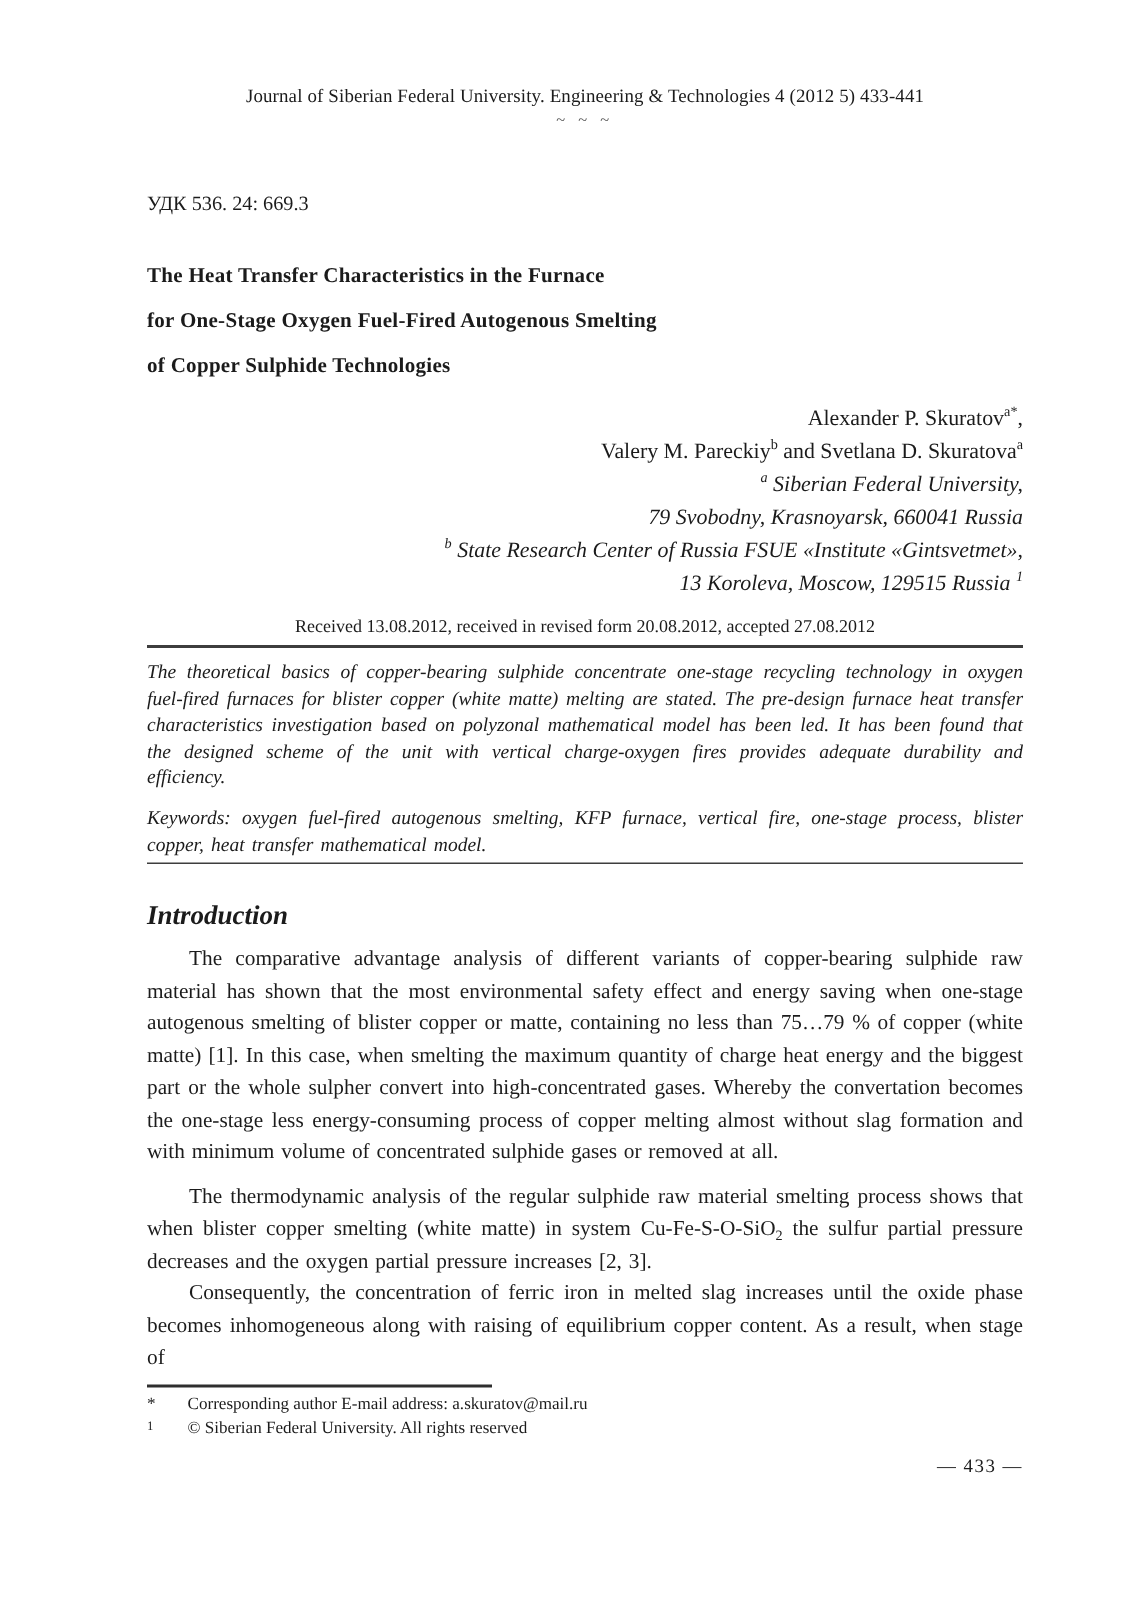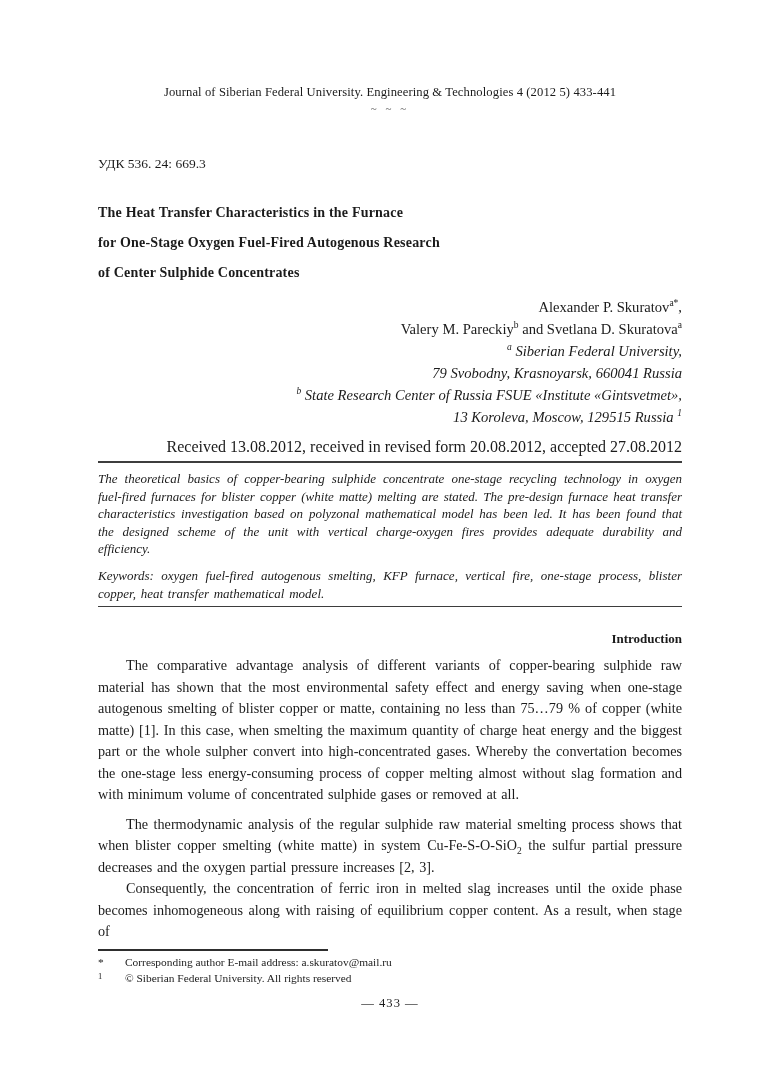--- a/index.html
+++ b/index.html
@@ -11,21 +11,21 @@
     font-family: "Liberation Serif", "DejaVu Serif", serif;
     color: #1b1b1b;
     overflow: hidden;
     box-sizing: border-box;
   }
   .content {
     margin-left: 98px;
     margin-right: 78px; 
   }
   .journal-line {
-    padding-top: 85px;
+    padding-top: 57px;
     text-align: center;
     font-size: 12.6px;
     letter-spacing: 0.1px;
   }
   .ornament {
     text-align: center;
     font-size: 11px;
     color: #555;
     letter-spacing: 3px;
     margin-top: 2px;
@@ -46,22 +46,22 @@
     text-align: right;
     font-size: 14.6px;
     line-height: 22px;
   }
   .author-line { font-weight: normal; }
   .affil-line { font-style: italic; }
   sup.sp { font-size: 9.5px; vertical-align: super; line-height: 0; }
   sub.sb { font-size: 9.5px; vertical-align: sub; line-height: 0; }
   .received-line {
     margin-top: 10px;
-    text-align: right;
-    font-size: 16px;
+    text-align: center;
+    font-size: 12px;
   }
   .rule-1 {
     border: none;
     border-top: 2px solid #3d3d3d;
     margin: 5px 0 0 0;
   }
   .rule-2 {
     border: none;
     border-top: 1px solid #3d3d3d;
     margin: 4px 0 0 0;
@@ -77,23 +77,24 @@
   .keywords {
     margin-top: 9px;
     font-style: italic;
     font-size: 13px;
     line-height: 17.6px;
     text-align: justify;
     word-spacing: 1.5px;
   }
   .section-heading {
     margin-top: 24px;
-    text-align: right;
+    text-align: left;
     font-weight: bold;
-    font-size: 13px;
+    font-size: 18px;
+    font-style: italic;
   }
   .section-heading.exp { margin-top: 12px; }
   .body-para {
     margin-top: 8px;
     font-size: 14.2px;
     line-height: 21.5px;
     text-align: justify;
     text-indent: 28px;
     word-spacing: 1px;
   }
@@ -110,40 +111,40 @@
   }
   .fn-row { display: flex; }
   .fn-marker {
     width: 27px;
     flex: 0 0 27px;
   }
   .fn-marker.raised { font-size: 8.5px; vertical-align: super; position: relative; top: -2px; }
   .fn-text { flex: 1; }
   .page-number {
     margin-top: 10px;
-    text-align: center;
+    text-align: right;
     font-size: 12.6px;
     letter-spacing: 1px;
   }
 </style>
 </head>
 <body>
 
 <div class="page">
   <div class="content">
 
     <div class="journal-line">Journal of Siberian Federal University. Engineering &amp; Technologies 4 (2012 5) 433-441</div>
     <div class="ornament">~ ~ ~</div>
 
     <div class="udk">УДК 536. 24: 669.3</div>
 
     <div class="title-block">
       <div>The Heat Transfer Characteristics in the Furnace</div>
-      <div>for One-Stage Oxygen Fuel-Fired Autogenous Research</div>
-      <div>of Center Sulphide Concentrates</div>
+      <div>for One-Stage Oxygen Fuel-Fired Autogenous Smelting</div>
+      <div>of Copper Sulphide Technologies</div>
     </div>
 
     <div class="authors-block">
       <div class="author-line"><span>Alexander P. Skuratov</span><sup class="sp">a*</sup><span>,</span></div>
       <div class="author-line"><span>Valery M. Pareckiy</span><sup class="sp">b</sup><span> and Svetlana D. Skuratova</span><sup class="sp">a</sup></div>
       <div class="affil-line"><sup class="sp">a</sup><span> Siberian Federal University,</span></div>
       <div class="affil-line">79 Svobodny, Krasnoyarsk, 660041 Russia</div>
       <div class="affil-line"><sup class="sp">b</sup><span> State Research Center of Russia FSUE «Institute «Gintsvetmet»,</span></div>
       <div class="affil-line"><span>13 Koroleva, Moscow, 129515 Russia </span><sup class="sp">1</sup></div>
     </div>

